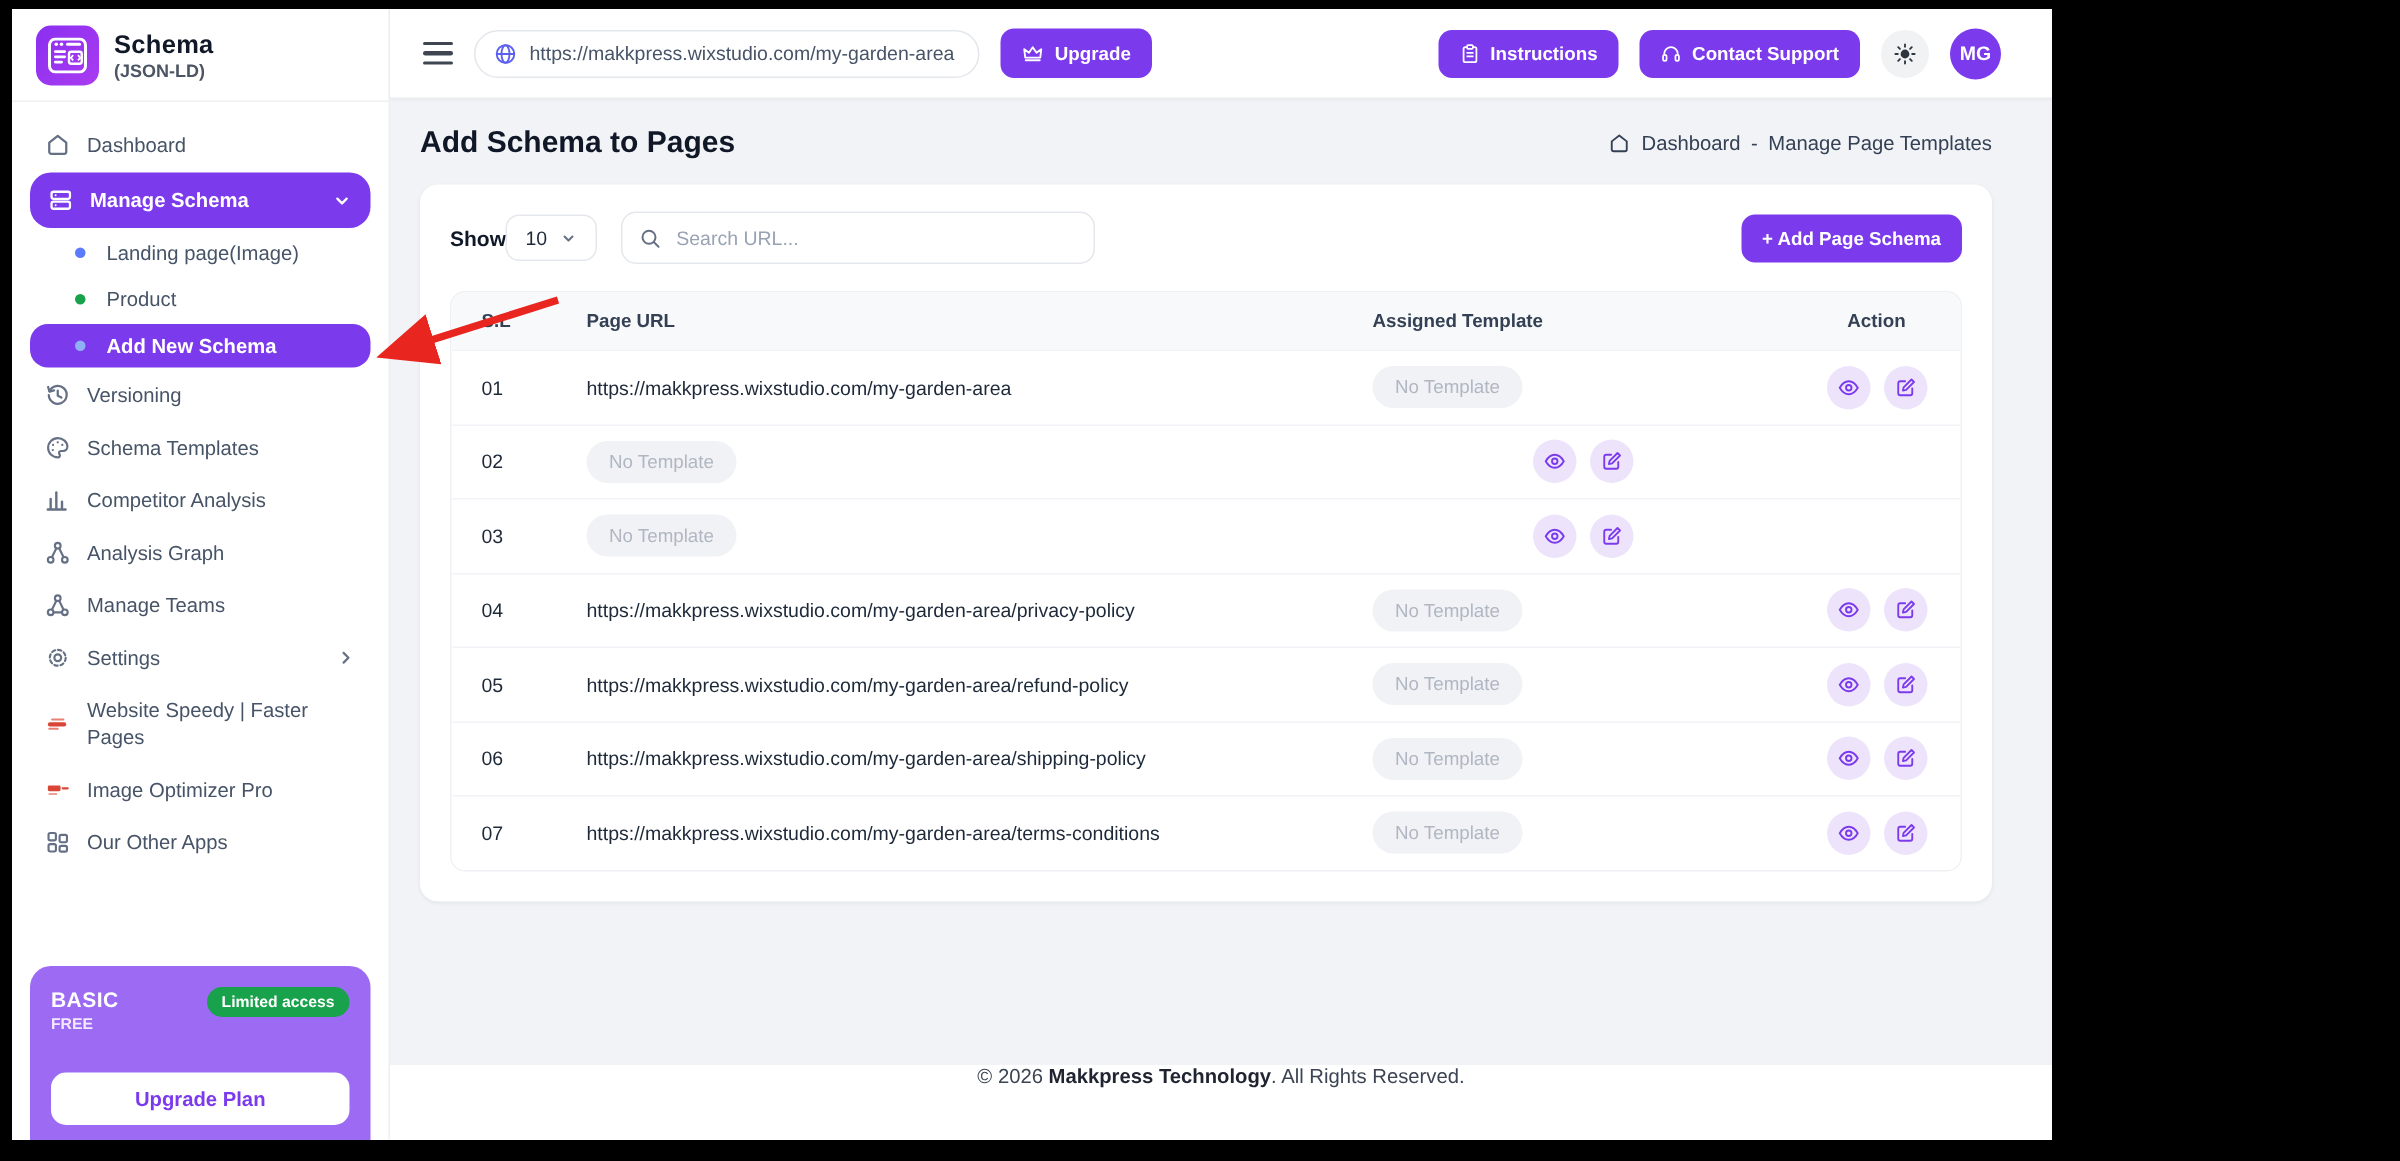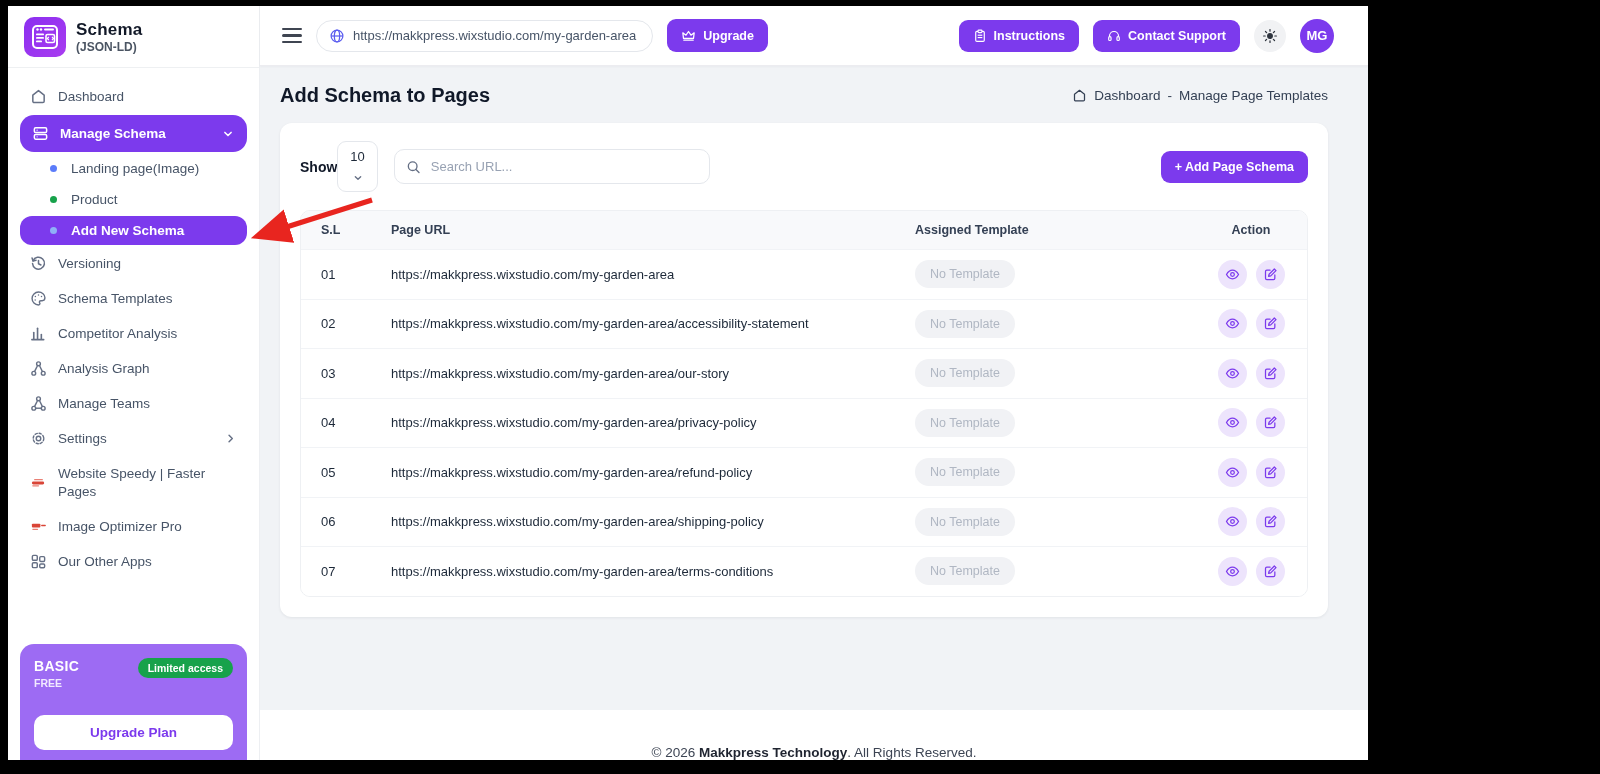--- a/index.html
+++ b/index.html
@@ -42,38 +42,38 @@
 
   .content { flex:1; padding:18px 40px 0 20px; min-height:0; }
   .page-head { display:flex; align-items:center; justify-content:space-between; margin-bottom:16px; }
   .page-title { font-size:20px; font-weight:700; color:#101828; }
   .breadcrumb { display:flex; align-items:center; gap:7px; font-size:13.5px; color:#344054; }
   .breadcrumb b { font-weight:500; }
 
   .card { background:#fff; border-radius:12px; box-shadow:0 1px 3px rgba(16,24,40,.07); padding:18px 20px 20px 20px; }
   .toolbar { display:flex; align-items:center; margin-bottom:18px; }
   .show-label { font-size:14px; font-weight:600; color:#101828; }
-  .page-size { display:flex; align-items:center; gap:8px; border:1px solid #e4e7ec; border-radius:9px; padding:7px 12px; font-size:13px; color:#1d2939; cursor:pointer; background:#fff;flex-direction:column; }
+  .page-size { display:flex; align-items:center; gap:8px; border:1px solid #e4e7ec; border-radius:9px; padding:7px 12px; font-size:13px; color:#1d2939; cursor:pointer; background:#fff; }
   .search-box { position:relative; margin-left:16px; }
   .search-box svg { position:absolute; left:12px; top:50%; transform:translateY(-50%); }
   .search-box input { width:316px; border:1px solid #e4e7ec; border-radius:10px; padding:9px 12px 9px 36px; font-size:13px; color:#1d2939; outline:none; font-family:inherit; }
   .search-box input::placeholder { color:#98a2b3; }
   .toolbar .spacer { flex:1; }
 
   .table-wrap { border:1px solid #eef0f3; border-radius:10px; overflow:hidden; }
   .trow { display:grid; grid-template-columns:90px 1fr 280px 112px; align-items:center; }
   .thead { background:#f8f9fb; height:38px; font-size:12.5px; font-weight:700; color:#344054; }
   .tbody-row { height:49.5px; background:#fff; border-top:1px solid #f1f3f6; font-size:13px; color:#1d2939; }
   .cell-sl { padding-left:20px; }
   .cell-url { padding-right:10px; white-space:nowrap; overflow:hidden; text-overflow:ellipsis; }
   .badge { display:inline-block; background:#f1f2f5; color:#b0b7c3; font-size:12.5px; padding:7px 15px; border-radius:999px; }
   .cell-action { display:flex; gap:9px; justify-content:center; }
   .icon-btn { width:29px; height:29px; border-radius:50%; background:#ede4fc; border:none; display:flex; align-items:center; justify-content:center; cursor:pointer; }
 
-  .footer { flex:0 0 50px; background:#fff; display:flex; align-items:flex-end; justify-content:center; font-size:13.5px; color:#3c4453; }
+  .footer { flex:0 0 50px; background:#fff; display:flex; align-items:flex-start; justify-content:center; font-size:13.5px; color:#3c4453; }
   .footer b { font-weight:700; color:#1f2430; }
 
   .red-arrow { position:absolute; left:234px; top:186px; width:138px; height:56px; z-index:60; pointer-events:none; }
 </style>
 </head>
 <body>
 
 <div class="screen">
 
   <aside class="sidebar">
@@ -348,40 +348,38 @@
                   <button class="icon-btn">
                     <svg width="15" height="15" viewBox="0 0 18 18" fill="none" stroke="#7c3aed" stroke-width="1.5" stroke-linecap="round" stroke-linejoin="round">
                       <path d="M8.5 3.8 H4.6 A1.6 1.6 0 0 0 3 5.4 v8 A1.6 1.6 0 0 0 4.6 15 h8 a1.6 1.6 0 0 0 1.6-1.6 V9.5"></path>
                       <path d="M13.6 2.4 l2 2 L9.3 10.7 l-2.6.6.6-2.6 z"></path>
                     </svg>
                   </button>
                 </div>
               </div>
               <div class="trow tbody-row">
                 <div class="cell-sl">02</div>
-                <div class="cell-url">https://makkpress.wixstudio.com/my-garden-area/accessibility-statement</div>
                 <div><span class="badge">No Template</span></div>
                 <div class="cell-action">
                   <button class="icon-btn">
                     <svg width="15" height="15" viewBox="0 0 18 18" fill="none" stroke="#7c3aed" stroke-width="1.5">
                       <path d="M1.8 9 C3.8 5.4 6.3 3.8 9 3.8 s5.2 1.6 7.2 5.2 c-2 3.6-4.5 5.2-7.2 5.2 S3.8 12.6 1.8 9 z"></path>
                       <circle cx="9" cy="9" r="2.2"></circle>
                     </svg>
                   </button>
                   <button class="icon-btn">
                     <svg width="15" height="15" viewBox="0 0 18 18" fill="none" stroke="#7c3aed" stroke-width="1.5" stroke-linecap="round" stroke-linejoin="round">
                       <path d="M8.5 3.8 H4.6 A1.6 1.6 0 0 0 3 5.4 v8 A1.6 1.6 0 0 0 4.6 15 h8 a1.6 1.6 0 0 0 1.6-1.6 V9.5"></path>
                       <path d="M13.6 2.4 l2 2 L9.3 10.7 l-2.6.6.6-2.6 z"></path>
                     </svg>
                   </button>
                 </div>
               </div>
               <div class="trow tbody-row">
                 <div class="cell-sl">03</div>
-                <div class="cell-url">https://makkpress.wixstudio.com/my-garden-area/our-story</div>
                 <div><span class="badge">No Template</span></div>
                 <div class="cell-action">
                   <button class="icon-btn">
                     <svg width="15" height="15" viewBox="0 0 18 18" fill="none" stroke="#7c3aed" stroke-width="1.5">
                       <path d="M1.8 9 C3.8 5.4 6.3 3.8 9 3.8 s5.2 1.6 7.2 5.2 c-2 3.6-4.5 5.2-7.2 5.2 S3.8 12.6 1.8 9 z"></path>
                       <circle cx="9" cy="9" r="2.2"></circle>
                     </svg>
                   </button>
                   <button class="icon-btn">
                     <svg width="15" height="15" viewBox="0 0 18 18" fill="none" stroke="#7c3aed" stroke-width="1.5" stroke-linecap="round" stroke-linejoin="round">

